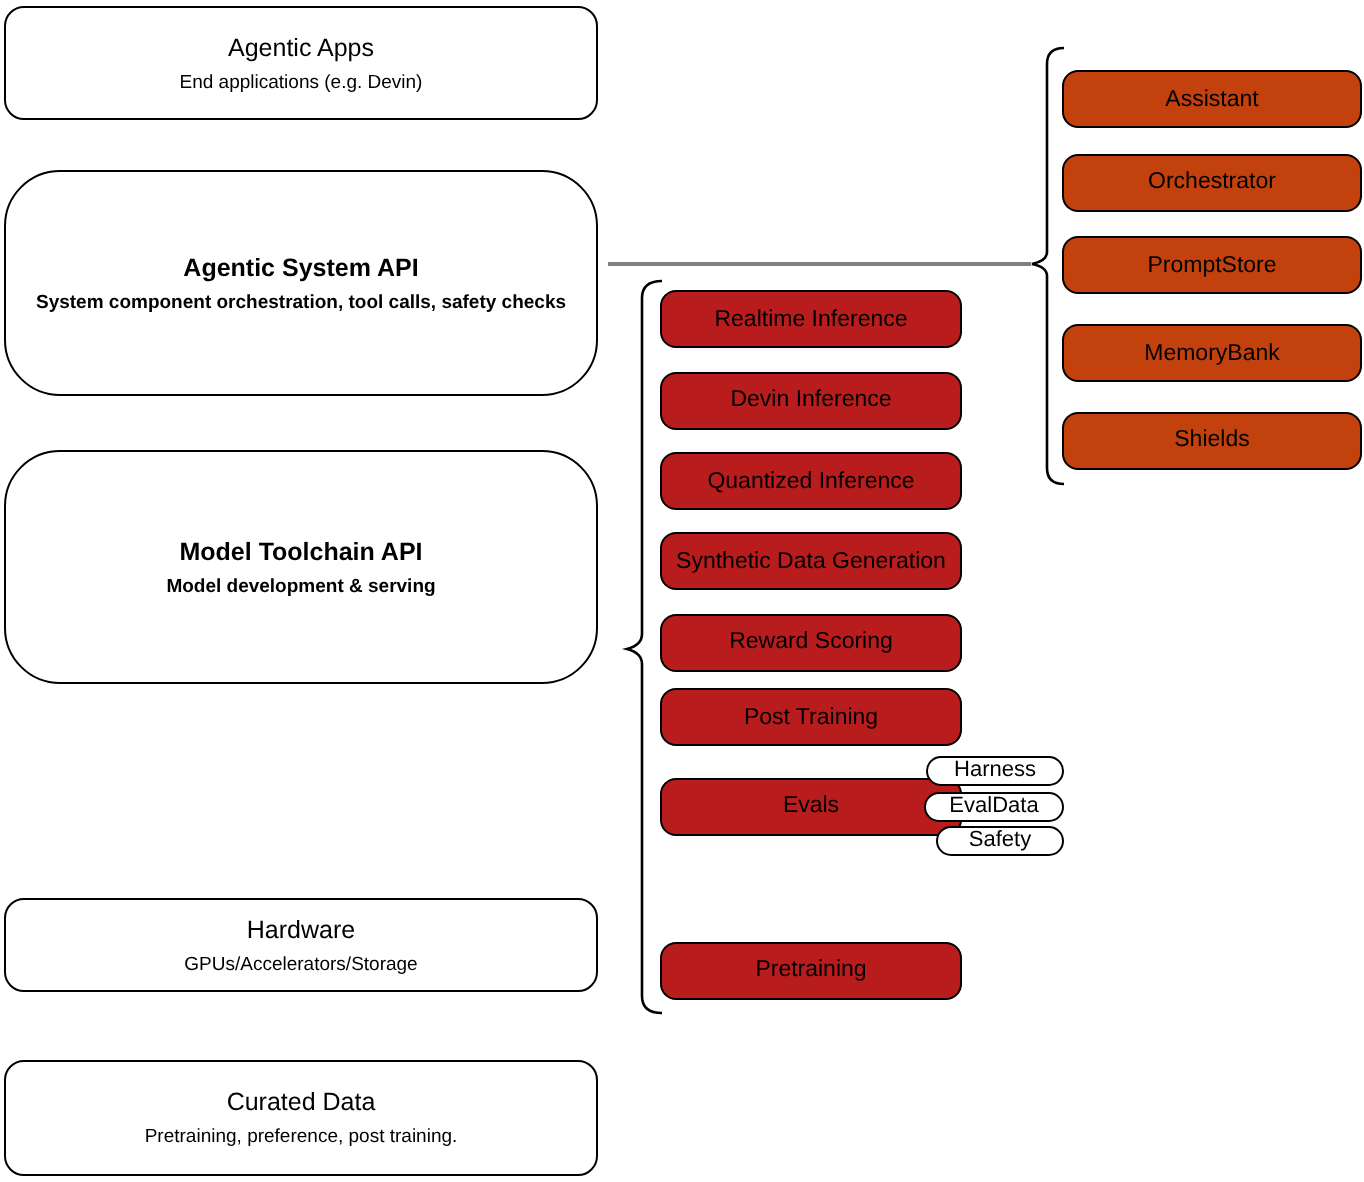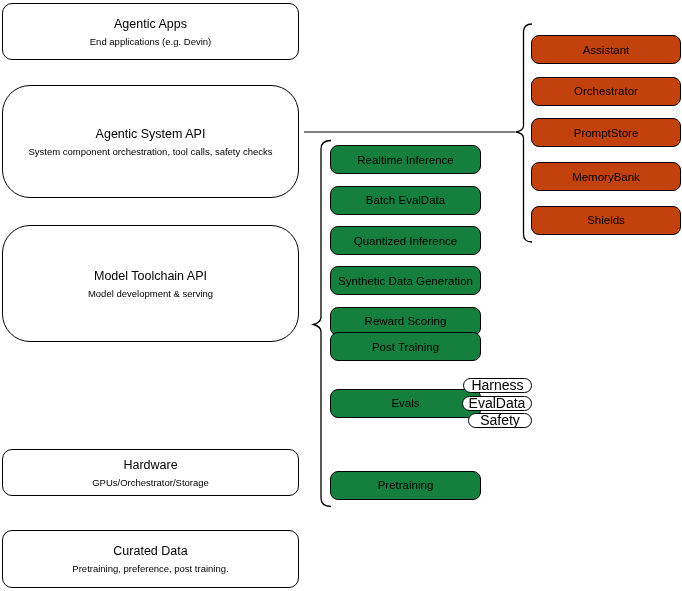--- a/index.html
+++ b/index.html
@@ -8,40 +8,40 @@
     position:relative;width:682px;height:591px;background:#ffffff;
     font-family:"Liberation Sans",sans-serif;color:#000;overflow:hidden;
   }
   .overlay{position:absolute;left:0;top:0;width:682px;height:591px;z-index:1;}
   .lbox{
     position:absolute;left:2px;width:297px;background:#fff;
     border:1.4px solid #000;border-radius:10px;
     display:flex;flex-direction:column;align-items:center;justify-content:center;
     text-align:center;gap:5px;z-index:2;
   }
-  .lbox.big{border-radius:28px;}
+  .lbox.big{border-radius:28px;font-weight:bold;}
   .lbox .t{font-size:12.5px;line-height:14px;}
   .lbox .s{font-size:9.5px;line-height:11px;}
   .mbox{
-    position:absolute;left:330px;width:151px;height:29px;background:#15803d;
+    position:absolute;left:330px;width:151px;height:29px;background:#b91c1c;
     border:1.4px solid #000;border-radius:8px;
     display:flex;align-items:center;justify-content:center;
     font-size:11.5px;z-index:2;
   }
   .rbox{
     position:absolute;left:531px;width:150px;height:29px;background:#c2410c;
     border:1.4px solid #000;border-radius:8px;
     display:flex;align-items:center;justify-content:center;
     font-size:11.5px;z-index:2;
   }
   .pill{
     position:absolute;height:15px;background:#fff;
     border:1.2px solid #000;border-radius:8px;
     display:flex;align-items:center;justify-content:center;
-    font-size:14px;line-height:11px;z-index:3;
+    font-size:11px;line-height:11px;z-index:3;
   }
 </style>
 </head>
 <body>
 
 <div class="canvas">
 
   <svg class="overlay" width="682" height="591" viewBox="0 0 682 591">
     <path d="M304 132 L515.5 132" stroke="#808080" stroke-width="2" fill="none"></path>
     <path d="M532 24 Q523.5 24 523.5 32 L523.5 126 Q523.5 130.5 516 132 Q523.5 133.5 523.5 138 L523.5 234 Q523.5 242 532 242" stroke="#000000" stroke-width="1.3" fill="none"></path>
@@ -59,44 +59,44 @@
   </div>
 
   <div class="lbox big" style="top:225px;height:117px">
     <div class="t">Model Toolchain API</div>
     <div class="s">Model development &amp; serving</div>
   </div>
 
 
   <div class="lbox" style="top:449px;height:47px">
     <div class="t">Hardware</div>
-    <div class="s">GPUs/Orchestrator/Storage</div>
+    <div class="s">GPUs/Accelerators/Storage</div>
   </div>
 
   <div class="lbox" style="top:530px;height:58px">
     <div class="t">Curated Data</div>
     <div class="s">Pretraining, preference, post training.</div>
   </div>
 
   <div class="mbox" style="top:145px">
       <span>Realtime Inference</span>
     </div>
   <div class="mbox" style="top:185.5px">
-      <span>Batch EvalData</span>
+      <span>Devin Inference</span>
     </div>
   <div class="mbox" style="top:226px">
       <span>Quantized Inference</span>
     </div>
   <div class="mbox" style="top:266px">
       <span>Synthetic Data Generation</span>
     </div>
   <div class="mbox" style="top:306.5px">
       <span>Reward Scoring</span>
     </div>
-  <div class="mbox" style="top:332px">
+  <div class="mbox" style="top:344px">
       <span>Post Training</span>
     </div>
   <div class="mbox" style="top:388.5px">
       <span>Evals</span>
     </div>
   <div class="mbox" style="top:470.5px">
       <span>Pretraining</span>
     </div>
 
   <div class="pill" style="left:463px;top:378px;width:69px">

